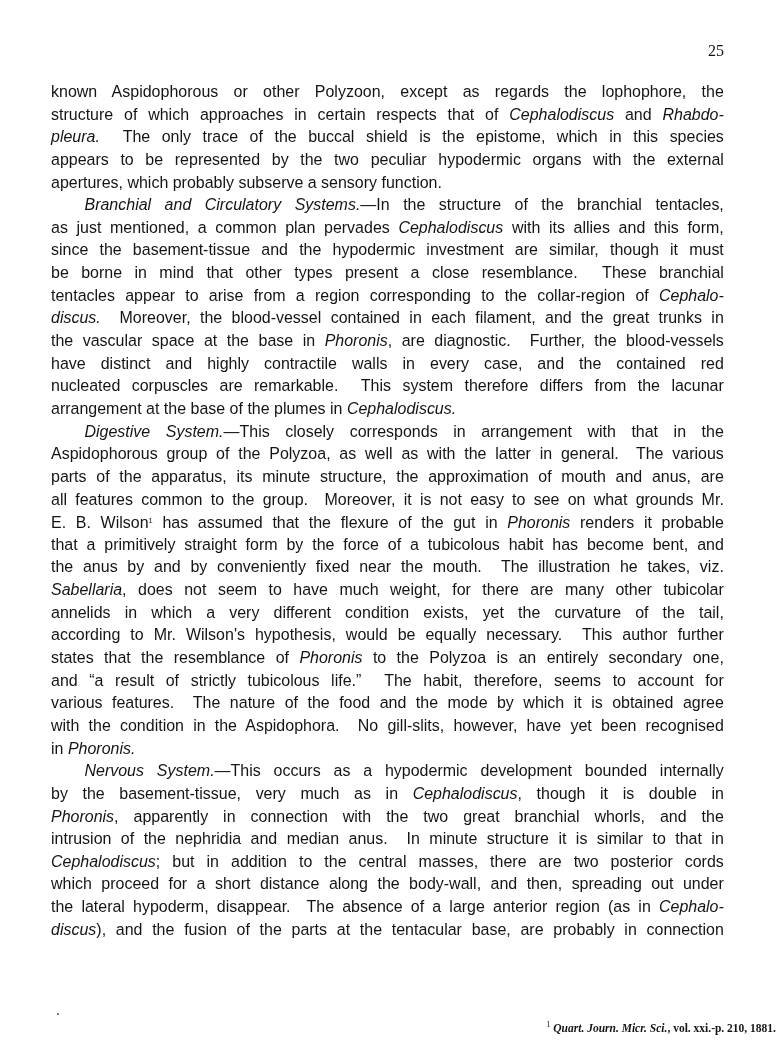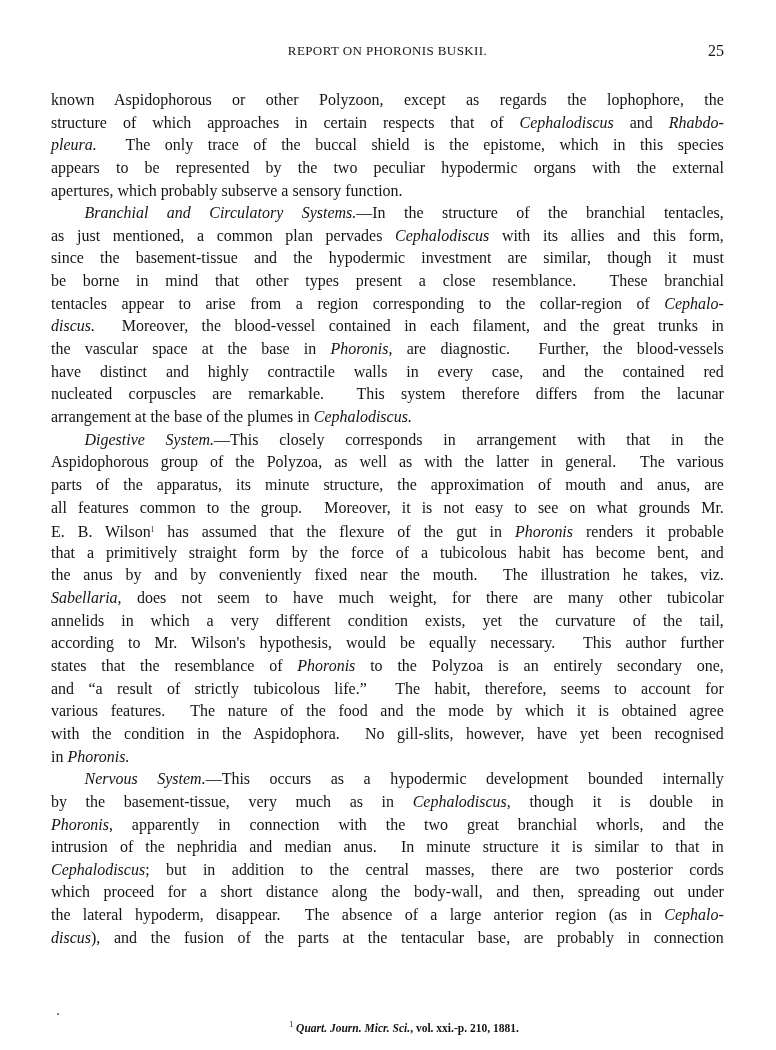--- a/index.html
+++ b/index.html
@@ -42,23 +42,22 @@
     top: -1px;
     font-size: 16px;
     letter-spacing: 0;
     margin-left: 36px;
   }
   .body-text {
     position: absolute;
     top: 80px;
     left: 51px;
     width: 673px;
-    font-family: Liberation Serif, serif;
+    font-family: Liberation Sans, sans-serif;
     font-size: 17.2px;
-    margin-top: 9px;
   }
   .line {
     display: block;
     height: 22.65px;
     line-height: 22.65px;
     white-space: nowrap;
     text-align: justify;
     text-align-last: justify;
     transform: scaleX(0.93);
     transform-origin: left center;
@@ -71,21 +70,21 @@
     padding-left: 36px;
     box-sizing: border-box;
   }
   .line span { white-space: pre; }
   .line .i { font-style: italic; }
   .footnote {
     position: absolute;
     top: 1018px;
     left: 0;
     width: 776px;
-    text-align: center;
+    text-align: right;
     font-family: "Liberation Serif", serif;
     font-size: 11.5px;
     font-weight: bold;
     line-height: 14px;
     padding-left: 32px;
     box-sizing: border-box;
   }
   .footnote sup, .line sup {
     font-size: 8px;
     vertical-align: 5px;
@@ -101,21 +100,20 @@
     background: #555;
     border-radius: 1px;
   }
 </style>
 </head>
 <body>
 
 <div class="page">
 
   <div class="running-head">
-    <span class="title">REPORT ON PHORONIS BUSKII.</span>
     <span class="folio">25</span>
   </div>
 
   <div class="body-text" id="body-text">
       <div class="line"><span>known Aspidophorous or other Polyzoon, except as regards the lophophore, the</span></div>
       <div class="line"><span>structure of which approaches in certain respects that of </span><span class="i">Cephalodiscus</span><span> and </span><span class="i">Rhabdo-</span></div>
       <div class="line"><span class="i">pleura.</span><span>  The only trace of the buccal shield is the epistome, which in this species</span></div>
       <div class="line"><span>appears to be represented by the two peculiar hypodermic organs with the external</span></div>
       <div class="line last"><span>apertures, which probably subserve a sensory function.</span></div>
       <div class="line indent"><span class="i">Branchial and Circulatory Systems.</span><span>—In the structure of the branchial tentacles,</span></div>

